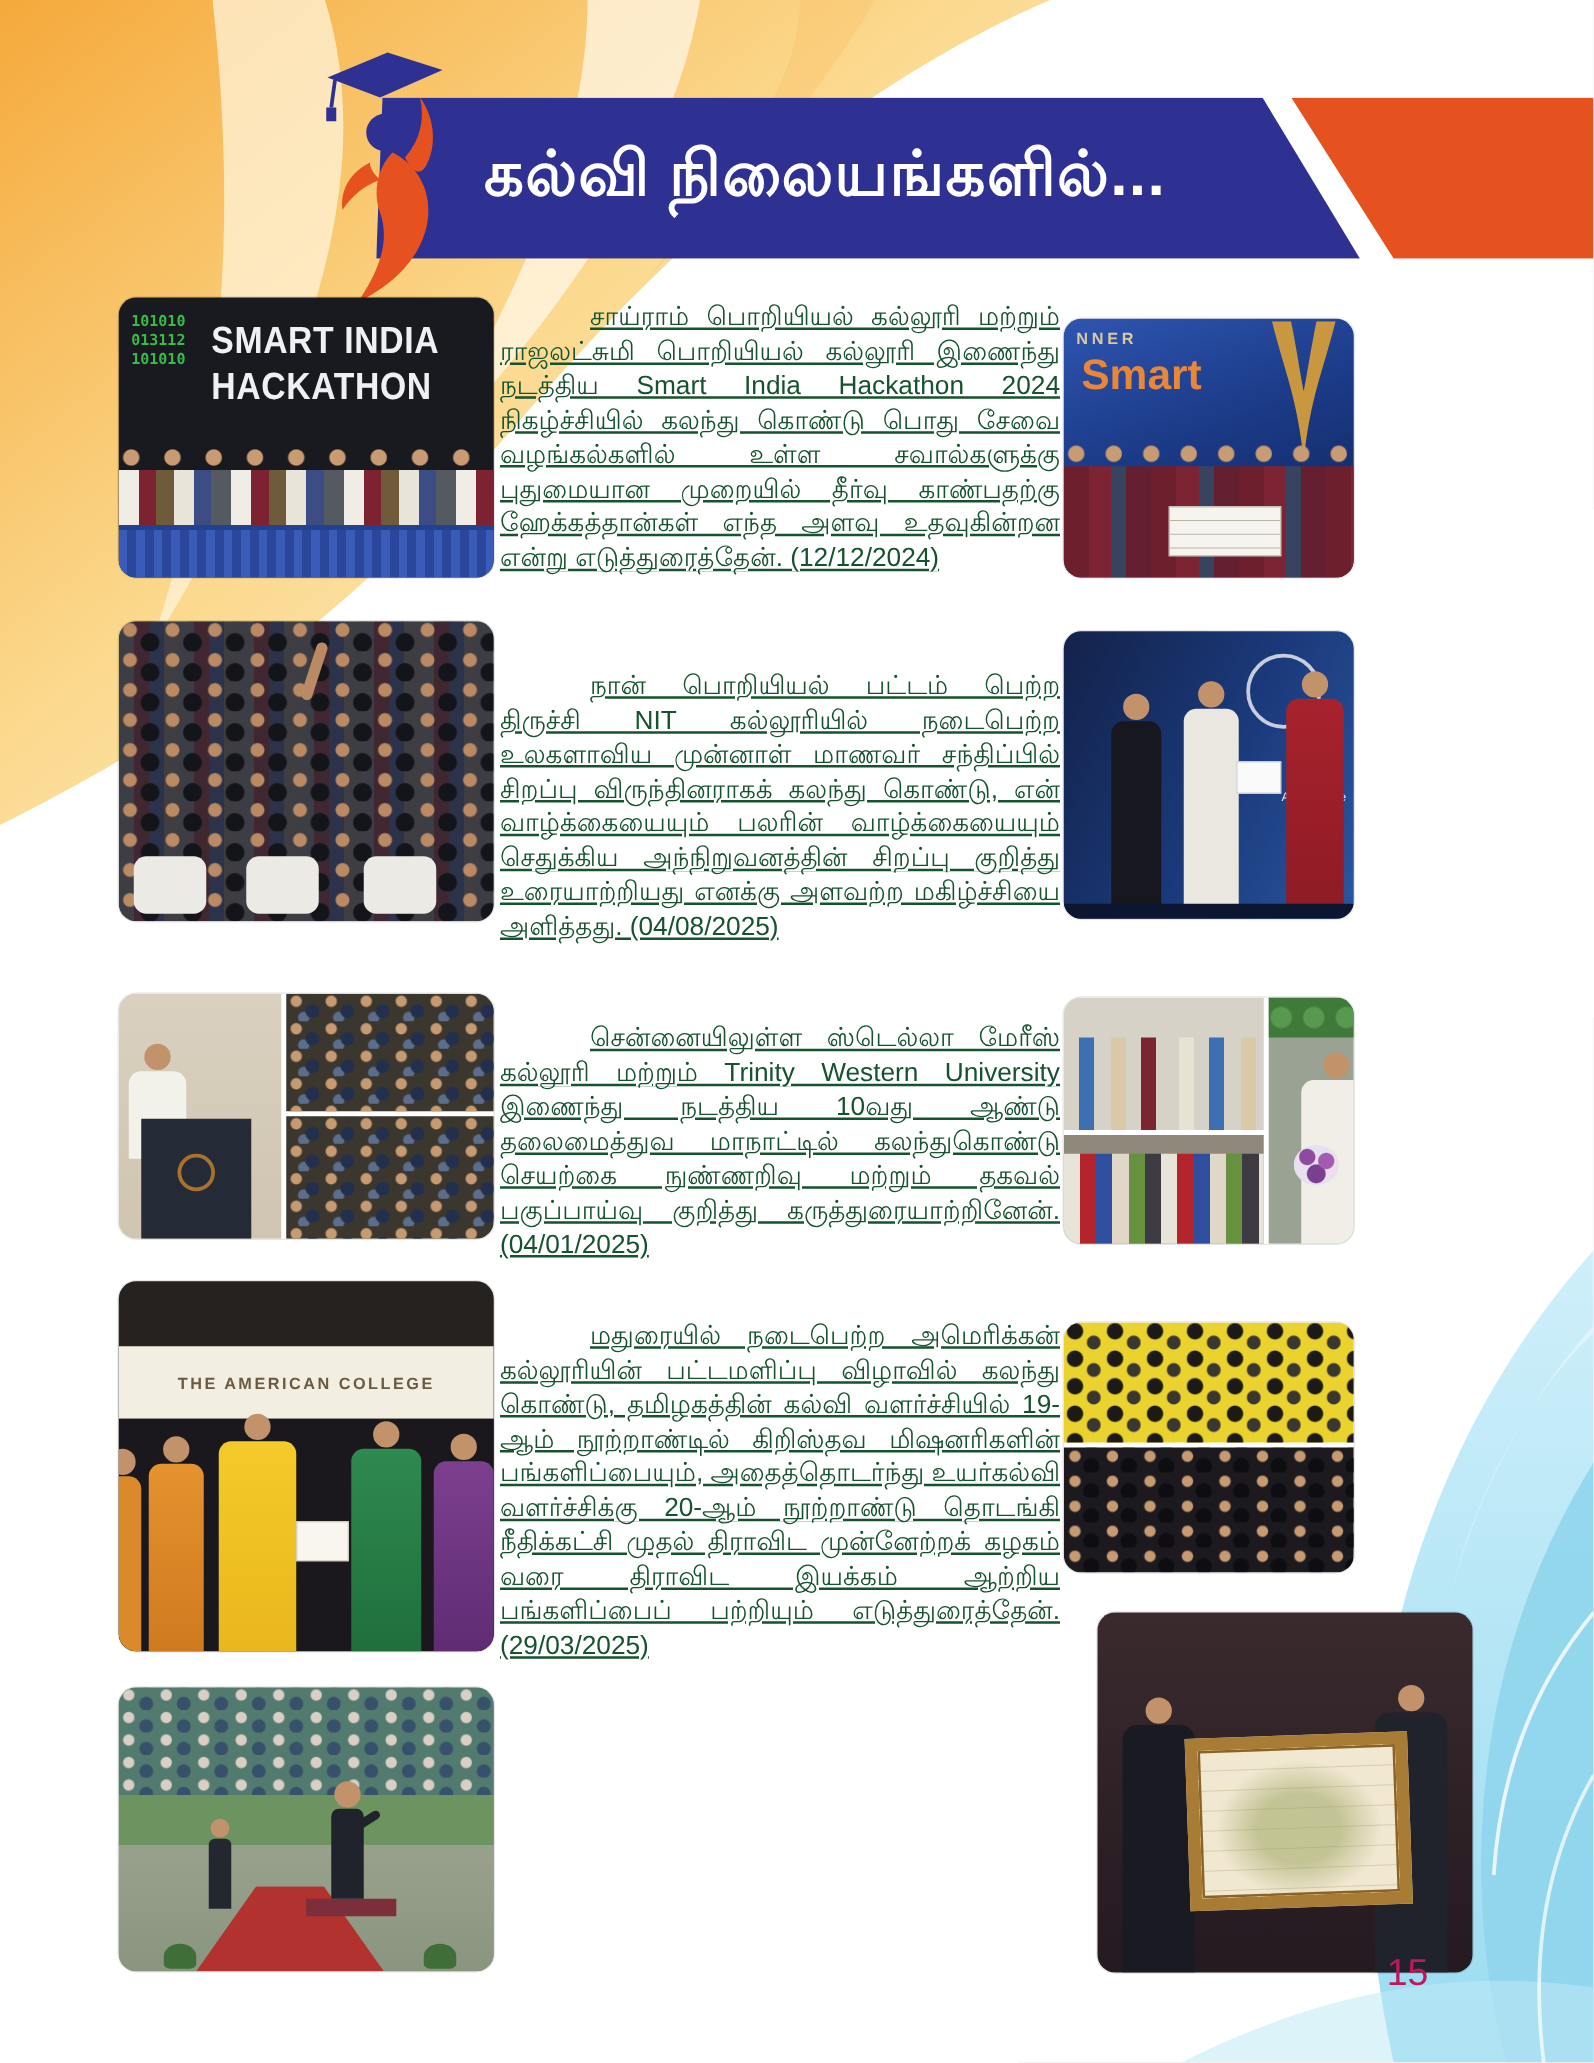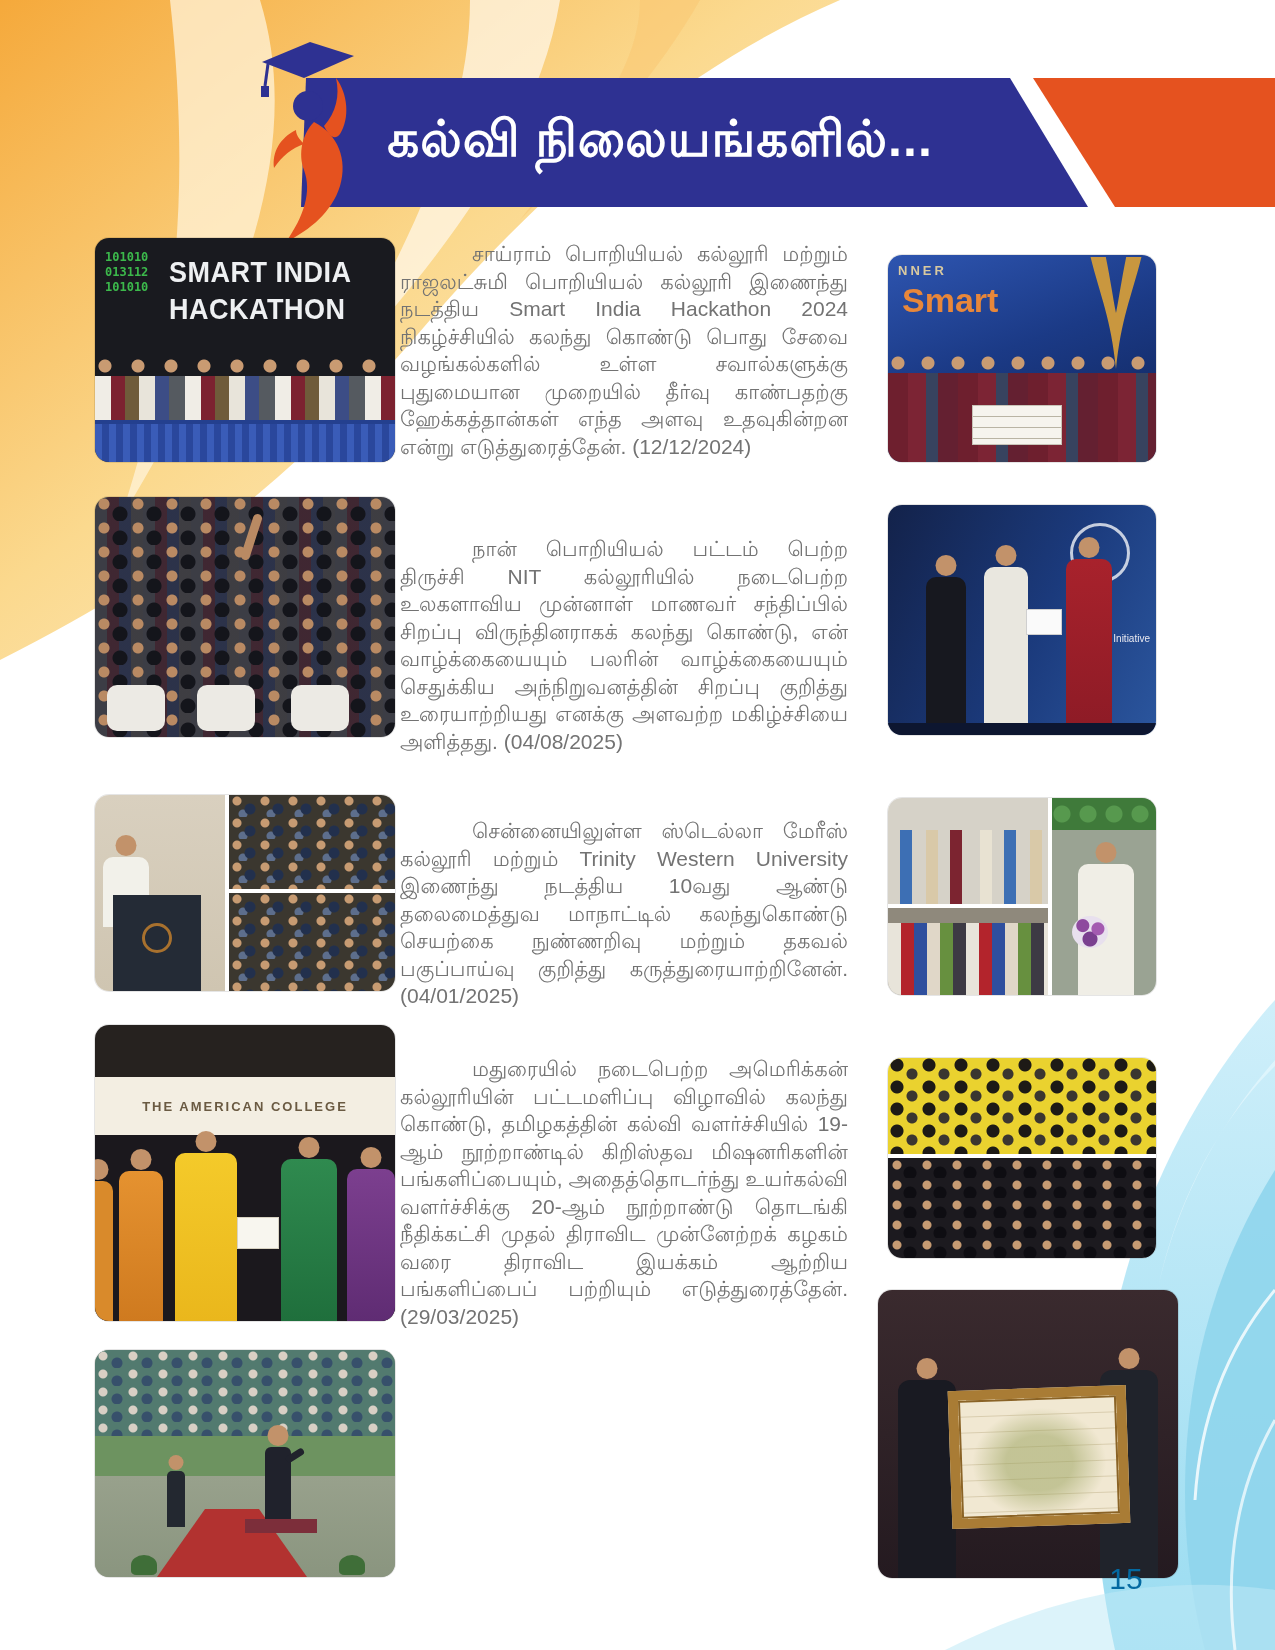--- a/index.html
+++ b/index.html
@@ -17,28 +17,28 @@
                clip-path:polygon(1033px 0,1275px 0,1275px 129px,1115px 129px);}
   .banner-title{position:absolute;left:330px;top:78px;width:660px;height:129px;display:flex;
                align-items:center;justify-content:center;color:#ffffff;font-size:50px;
                font-weight:800;letter-spacing:1px;white-space:nowrap;}
   .logo{position:absolute;left:252px;top:34px;width:108px;height:212px;}
   
   .row{position:absolute;left:95px;width:1090px;}
   .r1{top:238px;height:224px}.r2{top:497px;height:240px}.r3{top:795px;height:200px}
   .r4{top:1010px;height:311px}.r5{top:1290px;height:288px}
   .photo{position:absolute;overflow:hidden;border-radius:14px;box-shadow:0 0 0 1px rgba(0,0,0,.10);}
-  .ph-l{left:0;width:300px}.ph-r{left:793px;width:268px}
+  .ph-l{left:0;width:300px}.ph-r{left:756px;width:232px}
   .r1 .ph-l{top:0;height:224px}.r1 .ph-r{top:17px;height:207px}
   .r2 .ph-l{top:0;height:240px}.r2 .ph-r{top:8px;height:230px}
   .r3 .ph-l{top:0;height:196px}.r3 .ph-r{top:3px;height:197px}
   .r4 .ph-l{top:15px;height:296px}.r4 .ph-r{top:48px;height:200px}
   .r5 .ph-l{top:60px;height:227px}.r5 .ph-r{top:0;height:288px;left:783px;width:300px}
   .txt{position:absolute;left:305px;width:448px;margin:0;font-size:21px;line-height:27.5px;
-       text-align:justify;color:#737373;text-indent:72px;}
+       text-align:justify;color:#14532d;text-indent:72px;text-decoration:underline;}
   .r1 .txt{top:2px}.r2 .txt{top:38px}.r3 .txt{top:22px}.r4 .txt{top:45px}.r5 .txt{top:80px}
   
   .fig{position:absolute;border-radius:10px 10px 0 0;}
   .fig::before{content:"";position:absolute;top:-22px;left:50%;transform:translateX(-50%);
        width:21px;height:21px;border-radius:50%;background:#c2926a;}
   
   .p1l{background:#191a1f;}
   .p1l-bin{position:absolute;left:10px;top:12px;color:#3ec24e;font-family:"DejaVu Sans Mono",monospace;
        font-size:12px;font-weight:700;line-height:15px;opacity:.95;}
   .p1l-bin span{display:block;}
@@ -155,21 +155,21 @@
   .p5l-pot1{left:36px}.p5l-pot2{right:30px}
   
   .p5r{background:linear-gradient(#3a2a2e,#241a20);}
   .p5r-m1{left:20px;bottom:0;width:58px;height:198px;background:#191a22;border-radius:12px 12px 0 0;}
   .p5r-m2{right:20px;bottom:0;width:58px;height:208px;background:#20232b;border-radius:12px 12px 0 0;}
   .p5r-frame{position:absolute;left:72px;top:98px;width:158px;height:118px;background:#f1e8d2;
        border:10px solid #a97c35;box-shadow:inset 0 0 0 2px #8a6326;transform:rotate(-2deg);
        background-image:radial-gradient(ellipse at 50% 55%,rgba(150,160,90,.5) 30%,transparent 60%),
         linear-gradient(rgba(160,140,90,.30) 1px,transparent 1px);background-size:100% 100%,100% 16px;}
   
-  .page-num{position:absolute;left:1096px;top:1562px;width:60px;text-align:center;font-size:30px;color:#0369a1;}
+  .page-num{position:absolute;left:1096px;top:1562px;width:60px;text-align:center;font-size:30px;color:#be185d;}
 </style>
 </head>
 <body>
 
 <div id="page">
 
   <svg class="bg-tl" width="880" height="660" viewBox="0 0 880 660">
     <defs>
       <linearGradient id="gGold" x1="0" y1="0" x2="1" y2="1">
         <stop offset="0" stop-color="#f5a93b"></stop>

